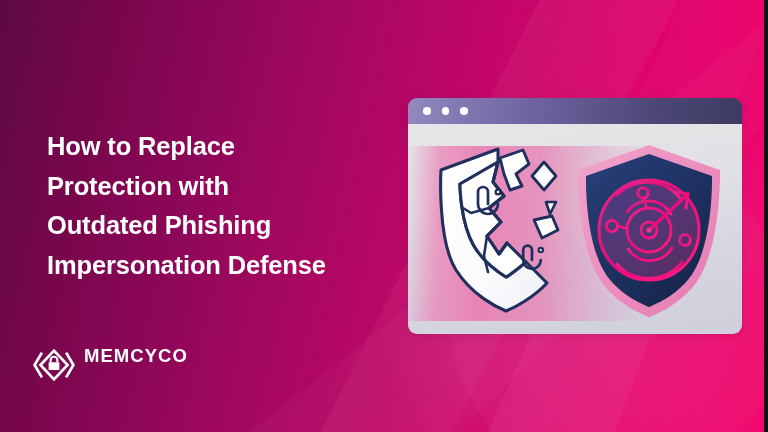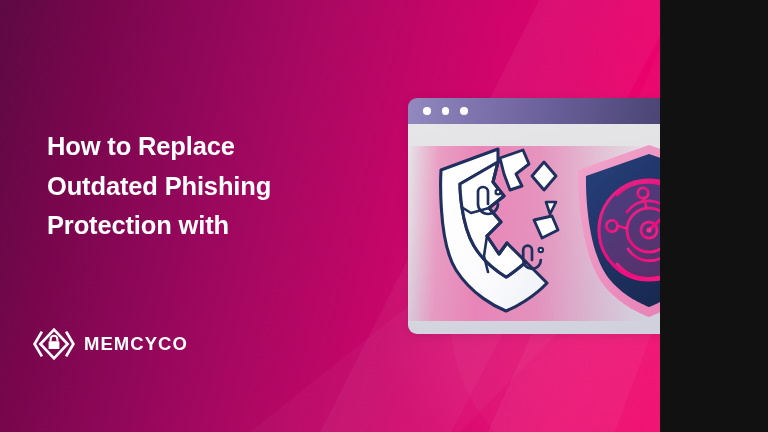--- a/index.html
+++ b/index.html
@@ -3,21 +3,21 @@
 <meta charset="utf-8">
 <title>Memcyco Blog Banner</title>
 <style>
   html, body {
     margin: 0;
     padding: 0;
     background: #111;
   }
   #stage {
     position: relative;
-    width: 660px;
+    width: 764px;
     height: 432px;
     overflow: hidden;
     font-family: "Liberation Sans", sans-serif;
     -webkit-font-smoothing: antialiased;
   }
 
   
   .bg-base {
     position: absolute;
     inset: 0;
@@ -50,23 +50,23 @@
     line-height: 39.5px;
     letter-spacing: -0.15px;
     font-family: "Liberation Sans", sans-serif;
   }
   .headline .hl-line { display: block; white-space: nowrap; }
 
   
   .logo-lockup {
     position: absolute;
     left: 33px;
-    top: 326px;
+    top: 347px;
     display: flex;
-    align-items: center;
+    align-items: flex-start;
     gap: 9px;
   }
   .logo-mark { display: block; width: 42px; height: 36px; }
   .logo-word {
     color: #ffffff;
     font-size: 18.5px;
     font-weight: 700;
     letter-spacing: 1.05px;
     line-height: 1;
     font-family: "Liberation Sans", sans-serif;
@@ -159,22 +159,23 @@
       <g>
         <circle cx="610" cy="312" r="230" fill="url(#circGlow)"></circle>
         <circle cx="618" cy="318" r="168" fill="#ffffff" opacity="0.028"></circle>
         <circle cx="700" cy="196" r="92" fill="#ffffff" opacity="0.020"></circle>
       </g>
     </svg>
   </div>
 
   <h1 class="headline">
     <span class="hl-line">How to Replace</span>
+    <span class="hl-line">Protection with</span>
     <span class="hl-line">Outdated Phishing</span>
-    <span class="hl-line">Protection with</span>
+    <span class="hl-line">Impersonation Defense</span>
   </h1>
 
   <div class="logo-lockup">
     <svg class="logo-mark" viewBox="0 0 42 36" xmlns="http://www.w3.org/2000/svg" aria-hidden="true">
 
       <path d="M8.2 6.8 L1.6 18 L8.2 29.2" fill="none" stroke="#ffffff" stroke-width="2.7" stroke-linecap="square" stroke-linejoin="miter"></path>
 
       <path d="M33.8 6.8 L40.4 18 L33.8 29.2" fill="none" stroke="#ffffff" stroke-width="2.7" stroke-linecap="square" stroke-linejoin="miter"></path>
 
       <path d="M21 3.6 L34.6 18 L21 32.4 L7.4 18 Z" fill="none" stroke="#ffffff" stroke-width="2.7" stroke-linejoin="miter"></path>

